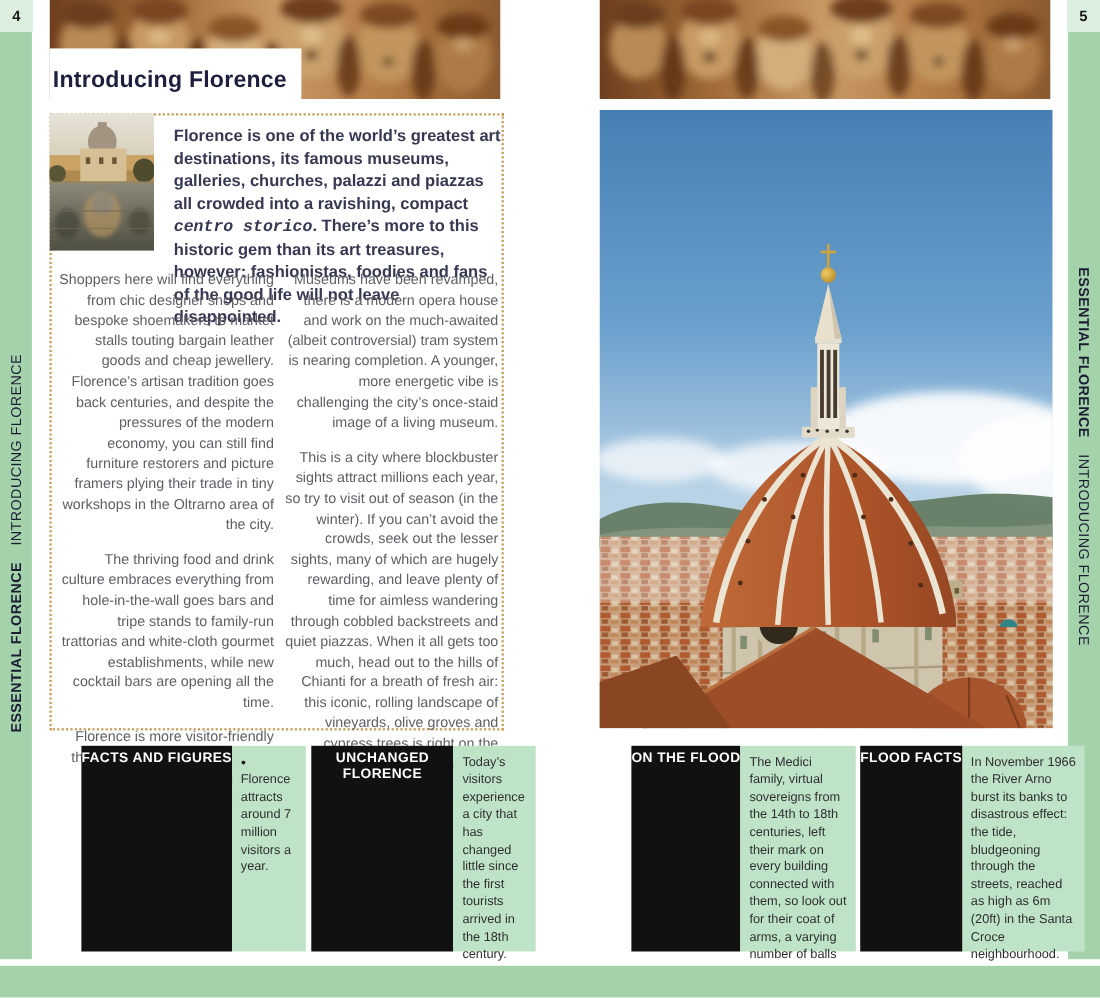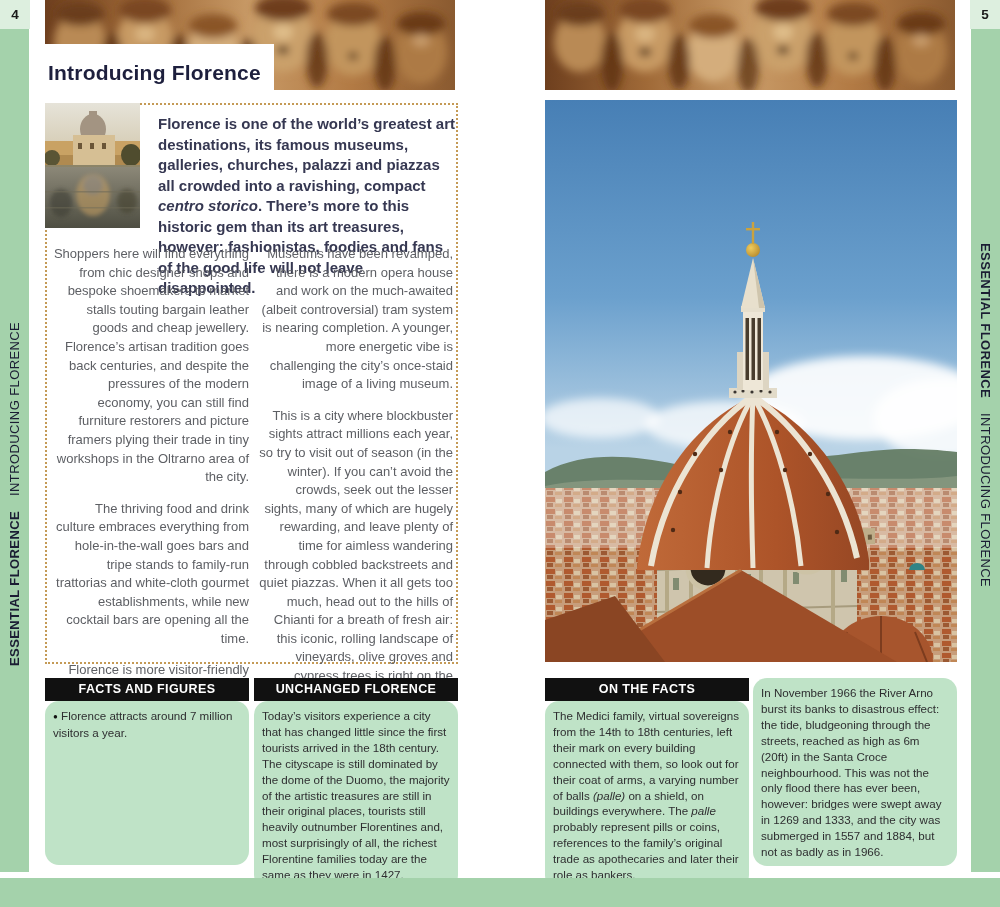--- a/index.html
+++ b/index.html
@@ -29,32 +29,32 @@
 
   
   .intro-box { position:absolute; left:45px; top:103px; width:413px; height:561px;
     border:2px dotted #c49a56; box-sizing:border-box; }
   .thumb { position:absolute; left:45px; top:103px; width:95px; height:125px; }
   .intro-text { position:absolute; left:158px; top:114px; width:297px;
     font-size:15px; line-height:20.5px; font-weight:bold; color:#363852; }
   .col { position:absolute; top:245px; width:196px; font-size:13px; line-height:18.6px; color:#5d5f64; }
   .col1 { left:53px; } .col2 { left:257px; }
   .para { margin:0 0 13px 0;text-align:right; }
-  i { font-style:italic; }
+  i { font-style:italic;font-family:Liberation Mono, monospace; }
 
   
   .main-photo { position:absolute; left:545px; top:100px; width:412px; height:562px; }
 
   
-  .factbox { position:absolute; top:678px; width:204px; height:187px; display:flex; flex-direction:column; }
+  .factbox { position:absolute; top:678px; width:204px; height:187px; display:flex; flex-direction:row;margin-left:29px; }
   .fb1 { left:45px; } .fb2 { left:254px; } .fb3 { left:545px; } .fb4 { left:753px; }
   .factbox .fb-head { background:#111111; color:#ffffff; font-size:12.5px; font-weight:bold;
     text-align:center; letter-spacing:.4px; padding:4px 0 5px 0; }
   .factbox .fb-body { flex:1; background:#bfe3c7; padding:7px 8px 6px 8px;
-    font-size:11.6px; line-height:15.9px; color:#2e2e30;border-radius:14px; }
+    font-size:11.6px; line-height:15.9px; color:#2e2e30; }
   .bullet-item { margin:0; }
   .bullet-dot { font-size:8px; vertical-align:1px; color:#111111; }
 
   
   .footer-bar { position:absolute; left:0; top:878px; width:1000px; height:29px; background:#a4d2ab; }
   .pageno { position:absolute; top:0; width:30px; height:29px; background:#ddefdf;
     display:flex; align-items:center; justify-content:center;
     font-size:13.5px; font-weight:bold; color:#1a1a1a; }
   .pageno-left { left:0; } .pageno-right { left:970px; }
 </style>
@@ -298,24 +298,25 @@
     <div class="fb-head">FACTS AND FIGURES</div>
     <div class="fb-body">
         <div class="bullet-item"><span class="bullet-dot">●</span> Florence attracts around 7 million visitors a year.</div>
       </div>
   </div>
   <div class="factbox fb2">
     <div class="fb-head">UNCHANGED FLORENCE</div>
     <div class="fb-body">Today’s visitors experience a city that has changed little since the first tourists arrived in the 18th century. The cityscape is still dominated by the dome of the Duomo, the majority of the artistic treasures are still in their original places, tourists still heavily outnumber Florentines and, most surprisingly of all, the richest Florentine families today are the same as they were in 1427.</div>
   </div>
   <div class="factbox fb3">
-    <div class="fb-head">ON THE FACTS</div>
+    <div class="fb-head">ON THE FLOOD</div>
     <div class="fb-body">The Medici family, virtual sovereigns from the 14th to 18th centuries, left their mark on every building connected with them, so look out for their coat of arms, a varying number of balls <i>(palle)</i> on a shield, on buildings everywhere. The <i>palle</i> probably represent pills or coins, references to the family’s original trade as apothecaries and later their role as bankers.</div>
   </div>
   <div class="factbox fb4">
+    <div class="fb-head">FLOOD FACTS</div>
     <div class="fb-body">In November 1966 the River Arno burst its banks to disastrous effect: the tide, bludgeoning through the streets, reached as high as 6m (20ft) in the Santa Croce neighbourhood. This was not the only flood there has ever been, however: bridges were swept away in 1269 and 1333, and the city was submerged in 1557 and 1884, but not as badly as in 1966.</div>
   </div>
 
   <div class="footer-bar"></div>
   <div class="pageno pageno-left">4</div>
   <div class="pageno pageno-right">5</div>
 
 </div>
 
 </body></html>

